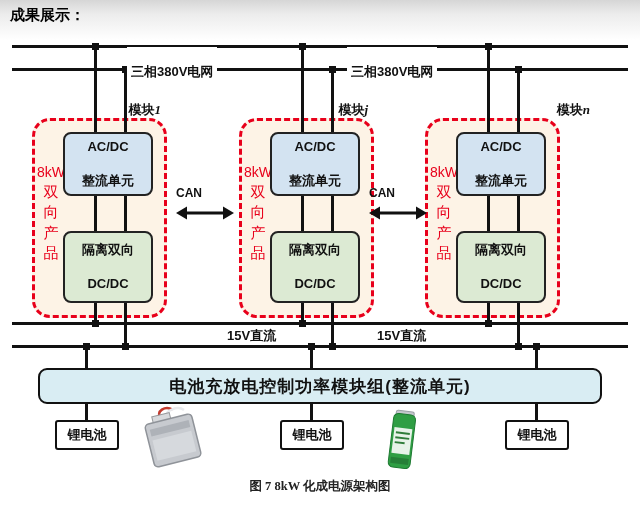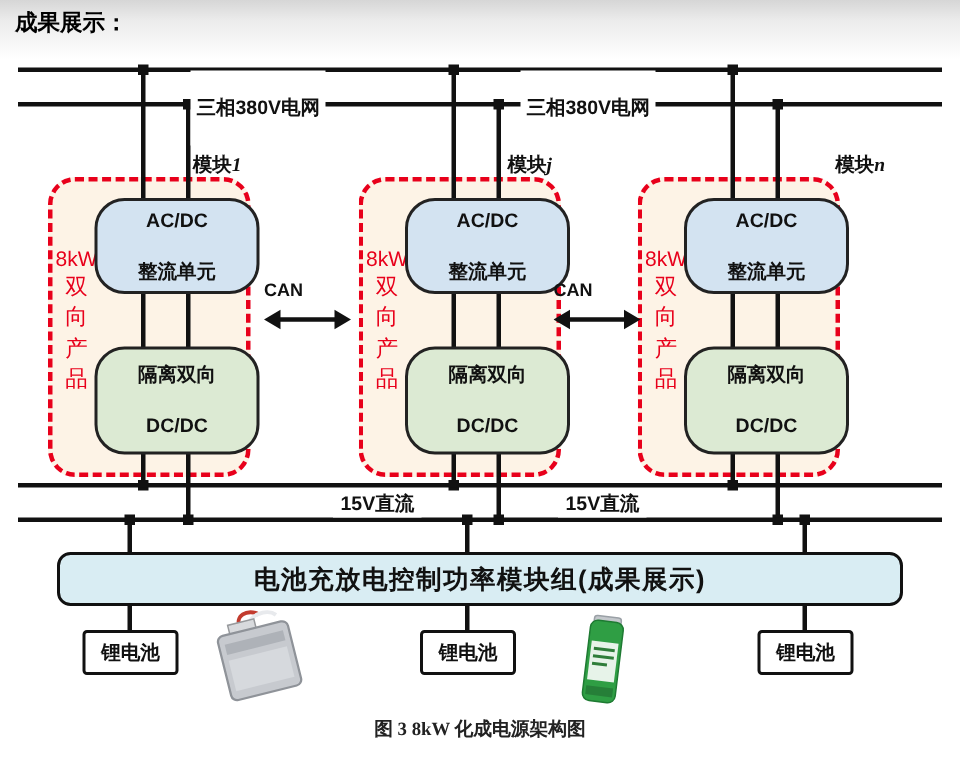--- a/index.html
+++ b/index.html
@@ -29,22 +29,22 @@
   .module{position:absolute;top:45px;width:135px;height:300px;z-index:1;}
   .module.m1{left:32px;} .module.m2{left:223px;margin-left:16px;} .module.m3{left:425px;padding-left:36px;}
   .module-title{position:absolute;top:56px;right:6px;font-size:13px;font-weight:bold;white-space:nowrap;z-index:3;}
   .module-title .var{font-family:"Liberation Serif","DejaVu Serif",serif;font-style:italic;}
   .module-frame{position:absolute;left:0;top:73px;width:135px;height:200px;box-sizing:border-box;
     border:3px dashed #e8001b;border-radius:18px;background:#fdf3e6;z-index:1;}
   .side-label{position:absolute;left:4px;top:119px;width:30px;text-align:center;color:#e8001b;
     font-weight:normal;z-index:3;}
   .side-label .power{font-size:14px;margin-bottom:2px;}
   .side-label .vchars div{font-size:15px;line-height:1.35;}
-  .box{position:absolute;left:31px;width:110px;box-sizing:border-box;border:2px solid #222;
-    border-radius:20px;display:flex;flex-direction:column;justify-content:center;align-items:center;
+  .box{position:absolute;left:31px;width:90px;box-sizing:border-box;border:2px solid #222;
+    border-radius:8px;display:flex;flex-direction:column;justify-content:center;align-items:center;
     font-size:13px;font-weight:bold;line-height:1.35;text-align:center;z-index:3;gap:16px;}
   .acdc{top:87px;height:64px;background:#d3e3f1;}
   .dcdc{top:186px;height:72px;background:#dcead3;}
   .drop-tl{left:62px;top:0;height:90px;}
   .drop-tr{left:92px;top:23px;height:67px;}
   .link-l{left:62px;top:149px;height:40px;}
   .link-r{left:92px;top:149px;height:40px;}
   .drop-bl{left:62px;top:255px;height:25px;}
   .drop-br{left:92px;top:255px;height:48px;}
   .d-tl{left:60px;top:-2px;} .d-tr{left:90px;top:21px;}
@@ -210,21 +210,21 @@
   <div class="dc-label left">15V直流</div>
   <div class="dc-label right">15V直流</div>
 
   <div class="vline ctl-drop c1"></div>
   <div class="vline ctl-drop c2"></div>
   <div class="vline ctl-drop c3"></div>
   <div class="dot ctl-dot c1"></div>
   <div class="dot ctl-dot c2"></div>
   <div class="dot ctl-dot c3"></div>
 
-  <div class="controller">电池充放电控制功率模块组(成果展示)</div>
+  <div class="controller">电池充放电控制功率模块组(整流单元)</div>
 
   <div class="vline bat-drop b1"></div>
   <div class="vline bat-drop b2"></div>
   <div class="vline bat-drop b3"></div>
 
   <div class="battery b1">锂电池</div>
   <div class="battery b2">锂电池</div>
   <div class="battery b3">锂电池</div>
 
   <svg class="pouch-img" width="78" height="66" viewBox="0 0 78 66">
@@ -242,15 +242,15 @@
       <rect x="13" y="5" width="18" height="6" rx="2" fill="#c4c8cc" stroke="#9aa0a6" stroke-width="1"></rect>
       <rect x="11" y="8" width="22" height="54" rx="5" fill="#2f9e44" stroke="#1e7a32" stroke-width="1"></rect>
       <rect x="13" y="22" width="18" height="26" fill="#e7f3e9"></rect>
       <rect x="15" y="26" width="14" height="2" fill="#2f7d3a"></rect>
       <rect x="15" y="31" width="14" height="2" fill="#2f7d3a"></rect>
       <rect x="15" y="36" width="10" height="2" fill="#2f7d3a"></rect>
       <rect x="13" y="52" width="18" height="6" fill="#267f38"></rect>
     </g>
   </svg>
 
-  <div class="caption">图 3 8kW 化成电源架构图</div>
+  <div class="caption">图 7 8kW 化成电源架构图</div>
 
 </div>
 
 </body></html>

